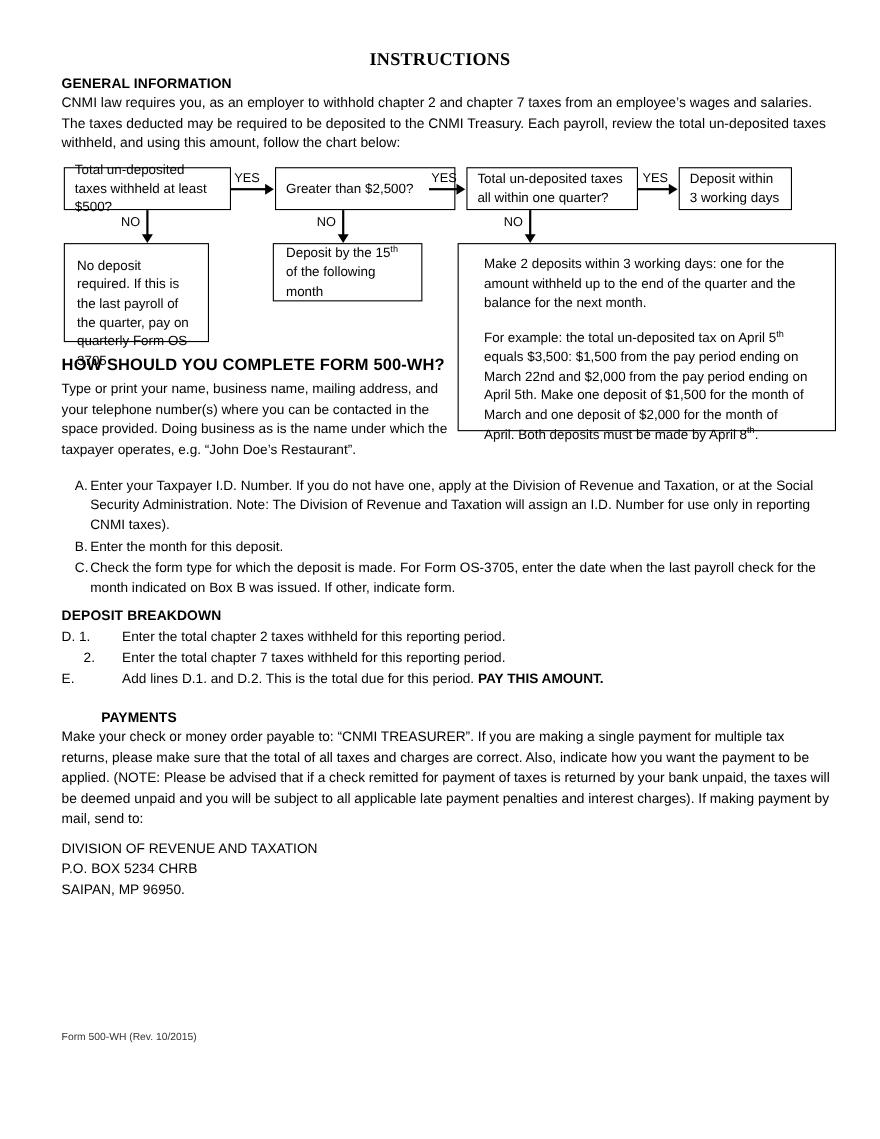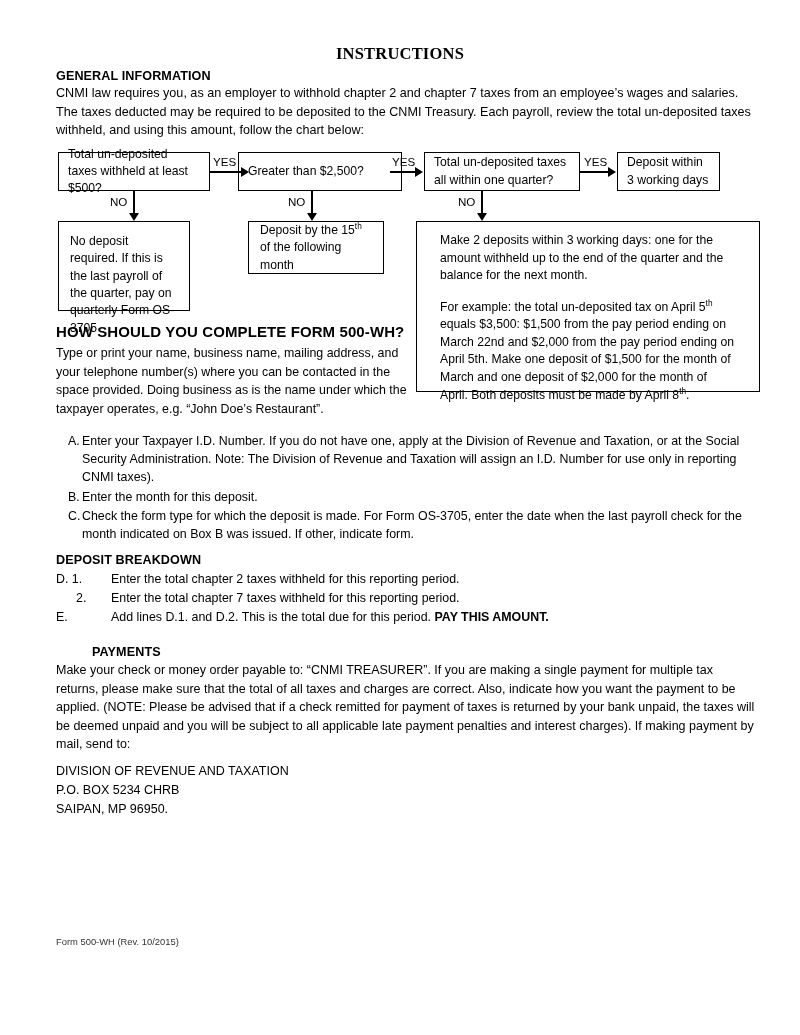--- a/index.html
+++ b/index.html
@@ -122,21 +122,21 @@
     <div class="sec-head">GENERAL INFORMATION</div>
     <p class="body-text">CNMI law requires you, as an employer to withhold chapter 2 and chapter 7 taxes from an employee’s wages and salaries.  The taxes deducted may be required to be deposited to the CNMI Treasury.  Each payroll, review the total un-deposited taxes withheld, and using this amount, follow the chart below:</p>
   </div>
 
   <div class="flow">
 
     <div class="fbox center" style="left:58px; top:152px; width:152px; height:39px;">
       <span>Total un-deposited taxes withheld at least $500?</span>
     </div>
 
-    <div class="fbox center" style="left:238px; top:152px; width:164px; height:39px;">
+    <div class="fbox center" style="left:250px; top:152px; width:164px; height:39px;">
       <span>Greater than $2,500?</span>
     </div>
 
     <div class="fbox center" style="left:424px; top:152px; width:156px; height:39px;">
       <span>Total un-deposited taxes all within one quarter?</span>
     </div>
 
     <div class="fbox center" style="left:617px; top:152px; width:103px; height:39px;">
       <span>Deposit within 3 working days</span>
     </div>

